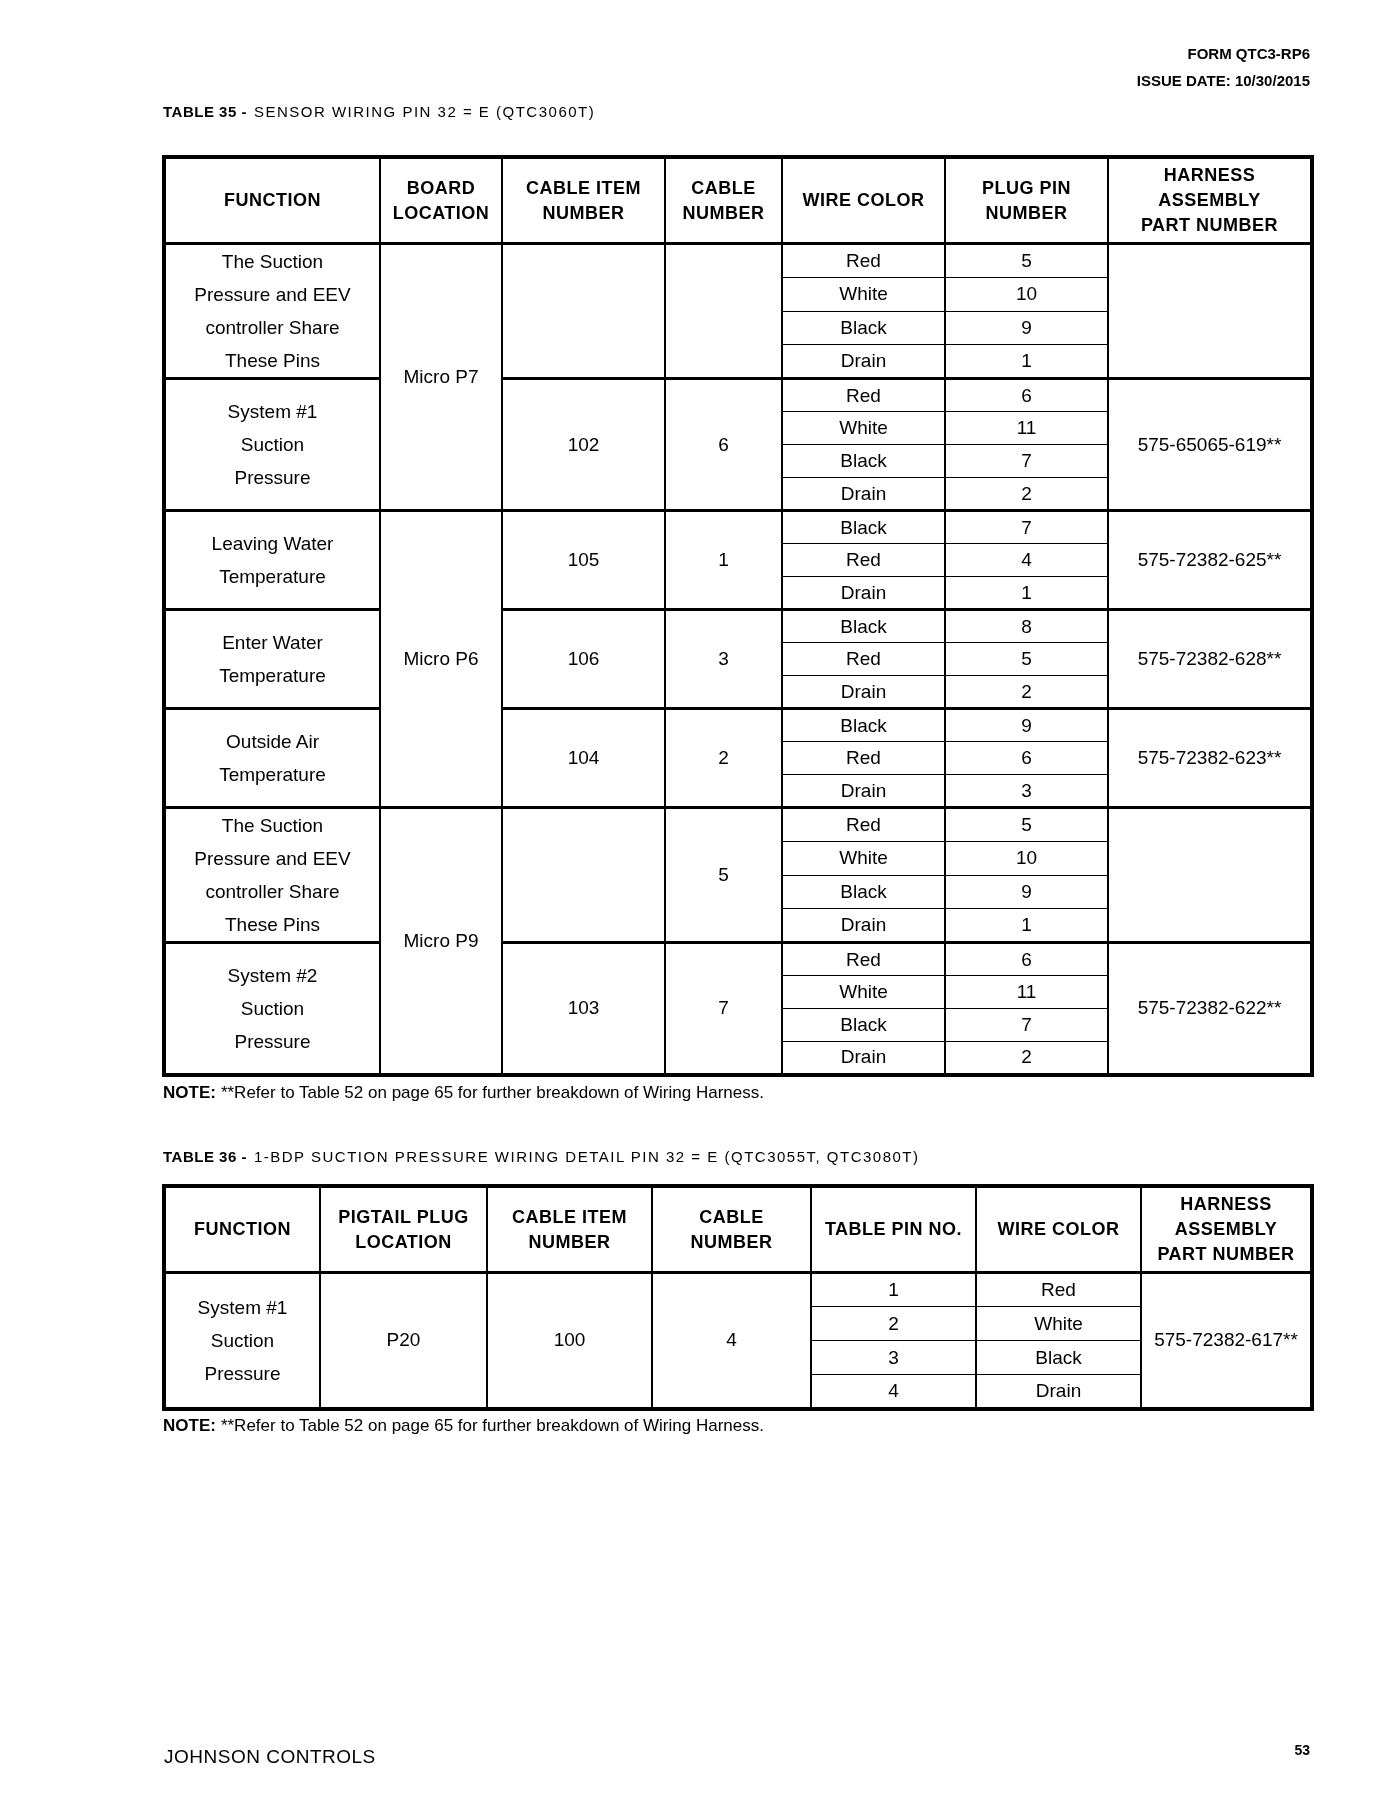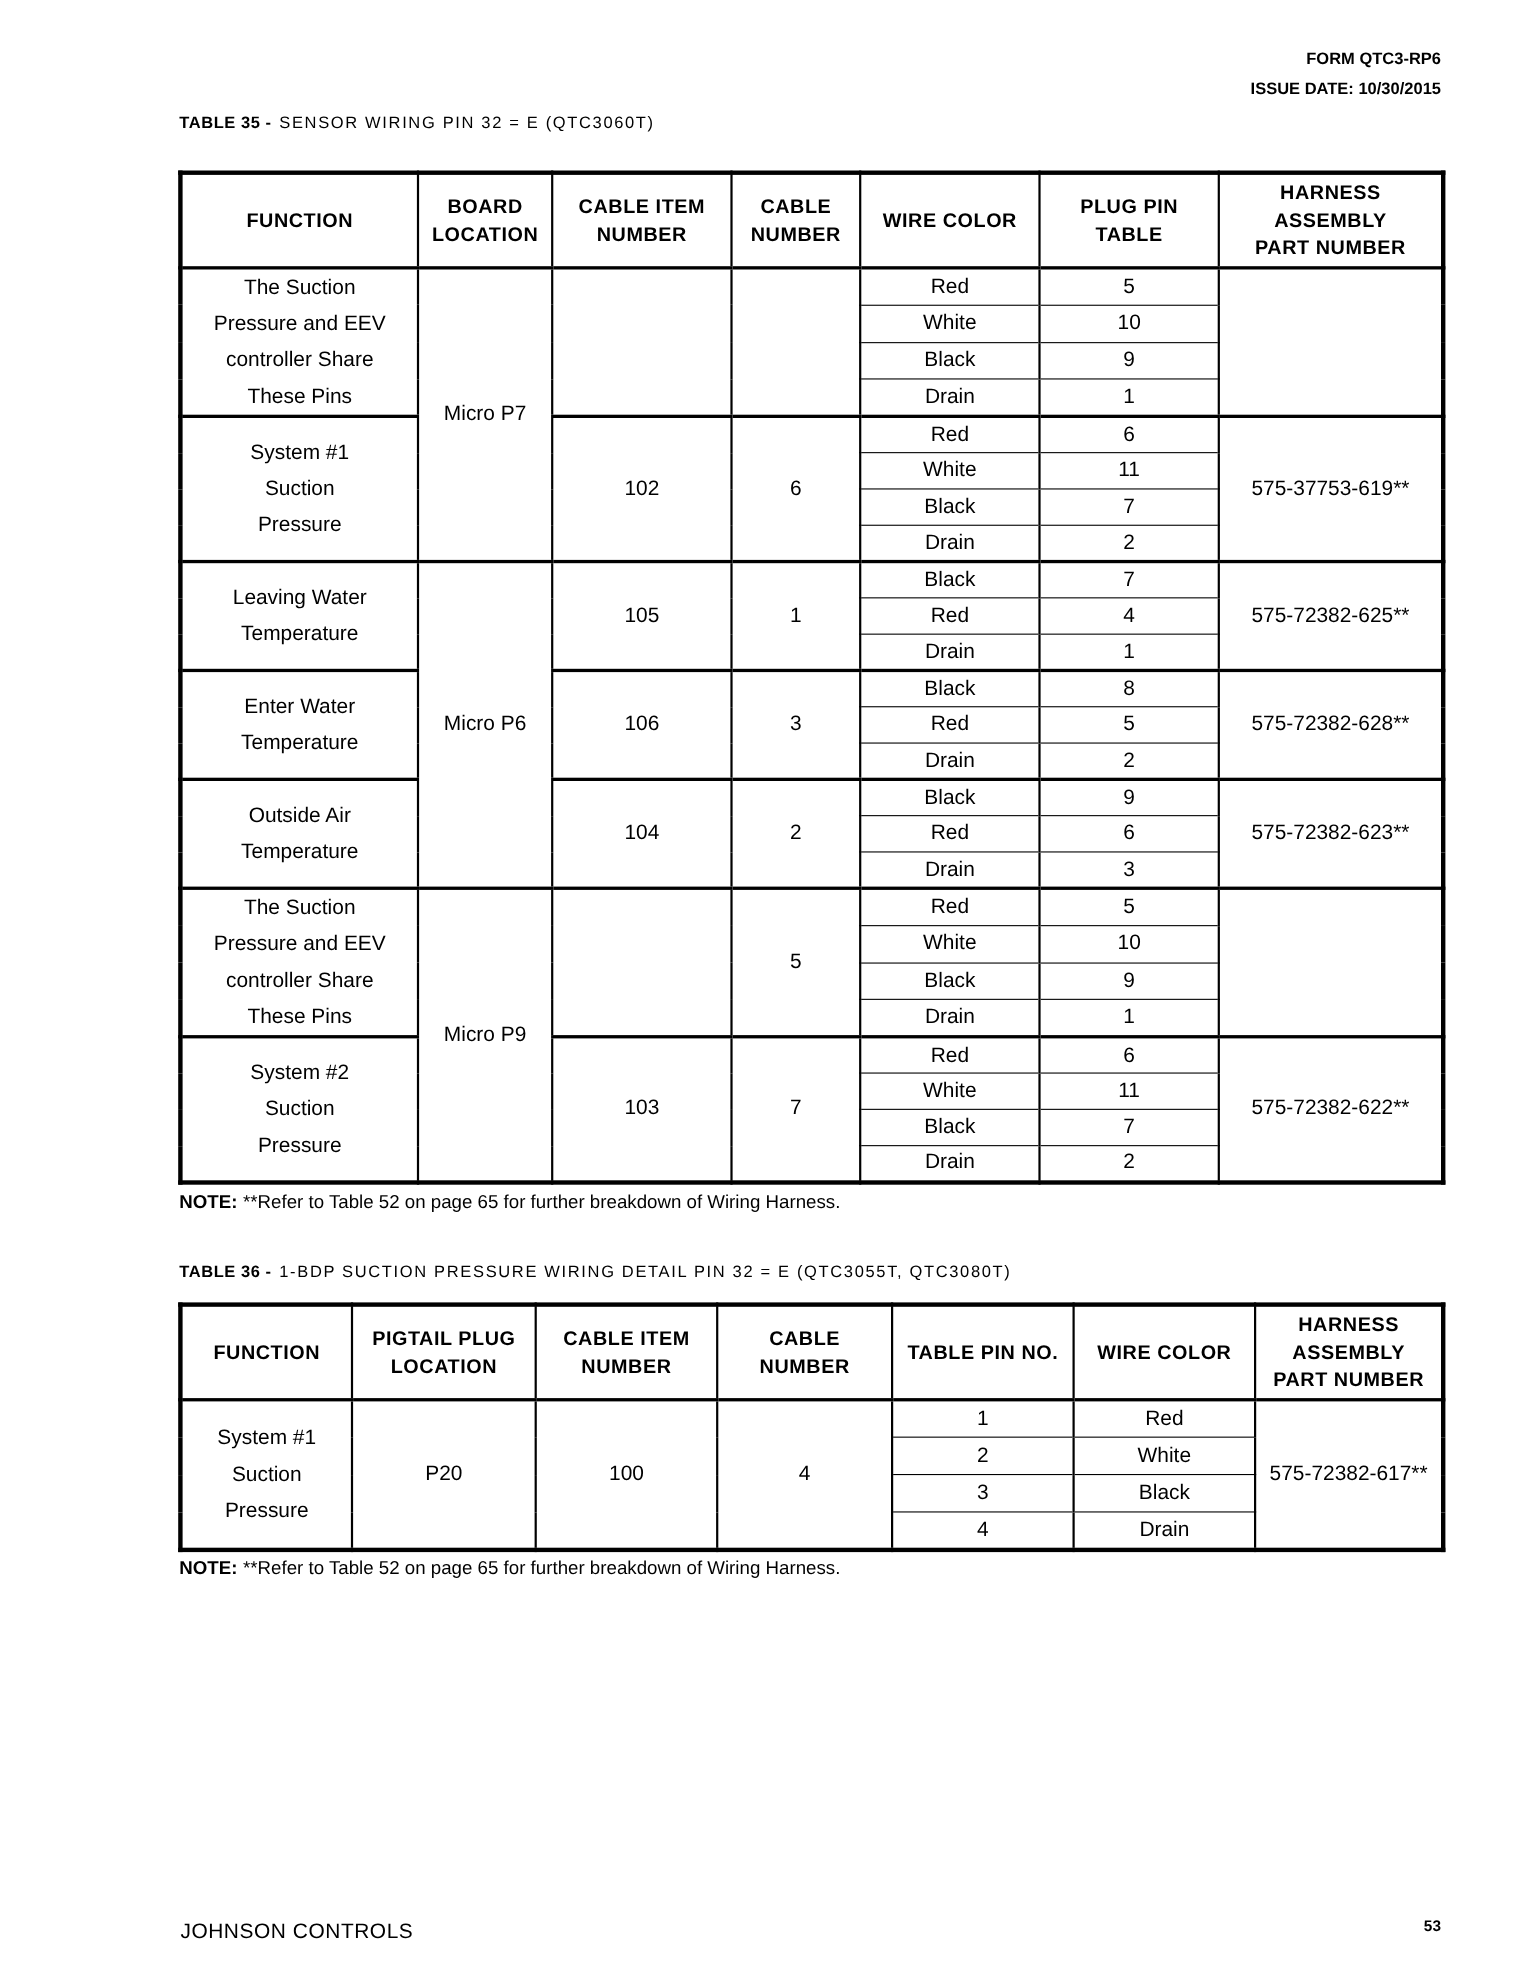--- a/index.html
+++ b/index.html
@@ -85,21 +85,21 @@
       <tr>
         <th>FUNCTION</th>
         <th>BOARD
 LOCATION</th>
         <th>CABLE ITEM
 NUMBER</th>
         <th>CABLE
 NUMBER</th>
         <th>WIRE COLOR</th>
         <th>PLUG PIN
-TABLE</th>
+NUMBER</th>
         <th>HARNESS
 ASSEMBLY
 PART NUMBER</th>
       </tr>
     </thead>
     <tbody>
 
       <tr class="gs">
         <td class="function-cell" rowspan="4">The Suction
 Pressure and EEV
@@ -126,21 +126,21 @@
       </tr>
 
       <tr class="gs">
         <td class="function-cell" rowspan="4">System #1
 Suction
 Pressure</td>
         <td rowspan="4">102</td>
         <td rowspan="4">6</td>
         <td>Red</td>
         <td>6</td>
-        <td rowspan="4">575-37753-619**</td>
+        <td rowspan="4">575-65065-619**</td>
       </tr>
       <tr>
         <td>White</td>
         <td>11</td>
       </tr>
       <tr>
         <td>Black</td>
         <td>7</td>
       </tr>
       <tr>

